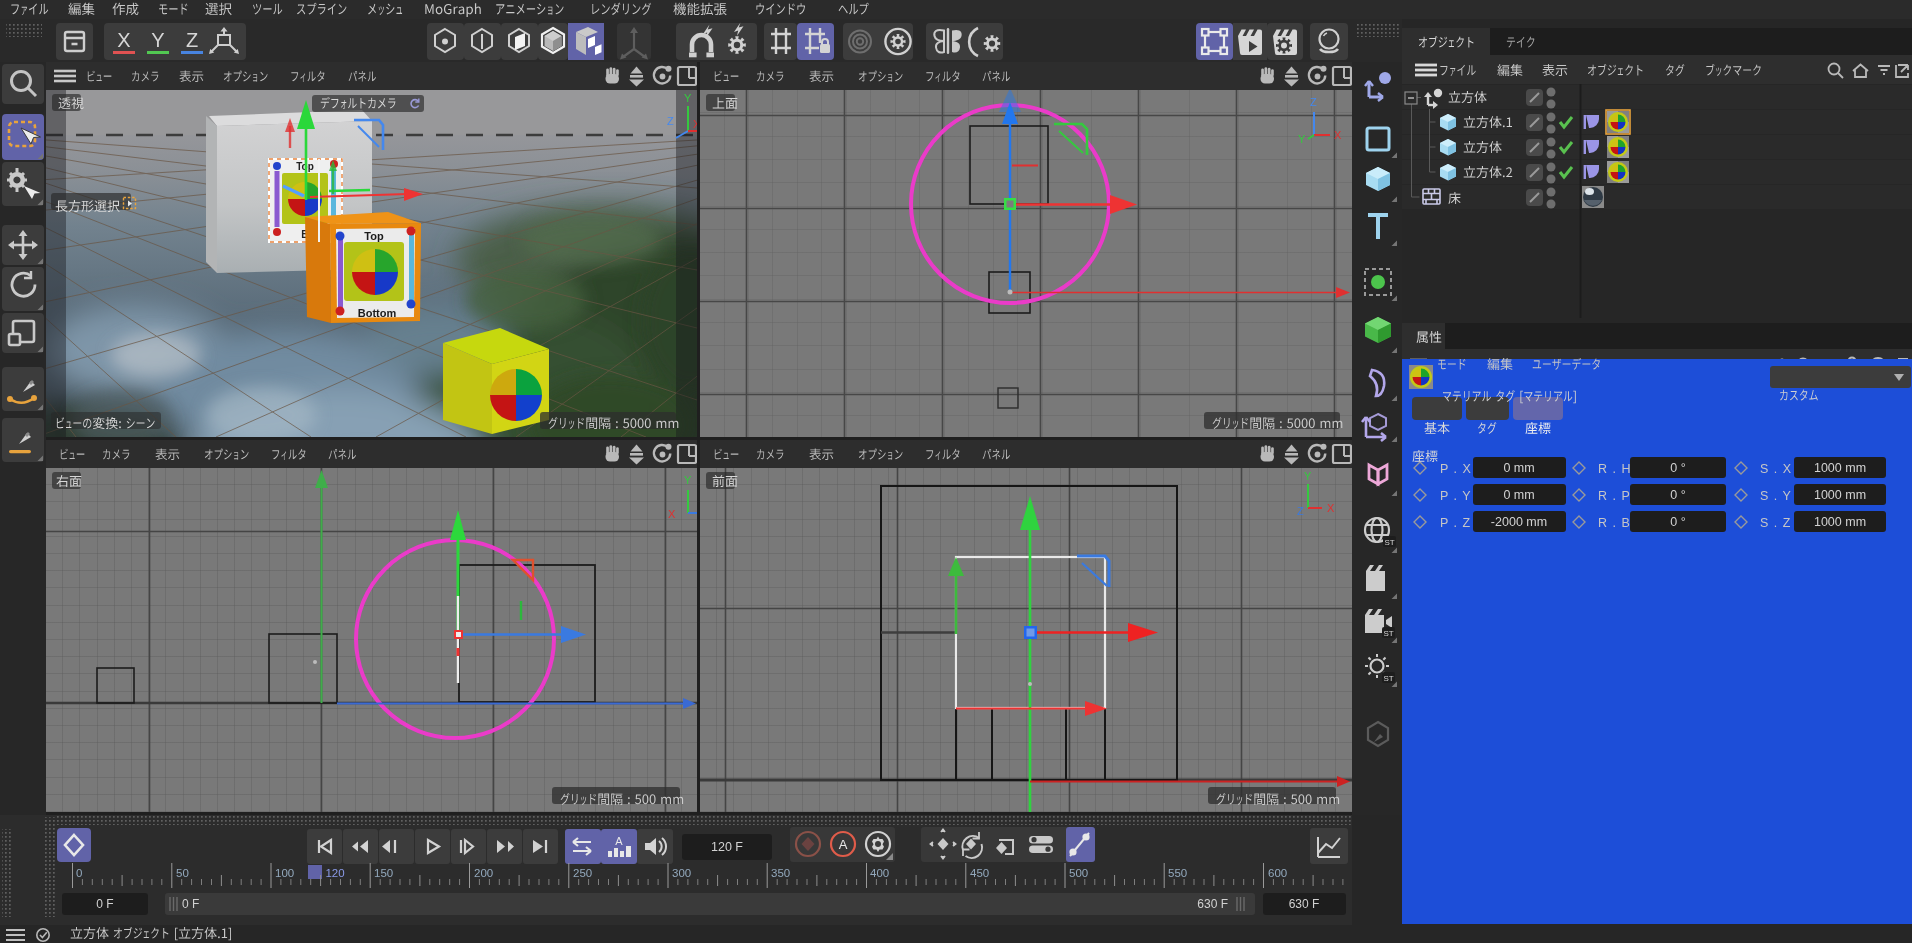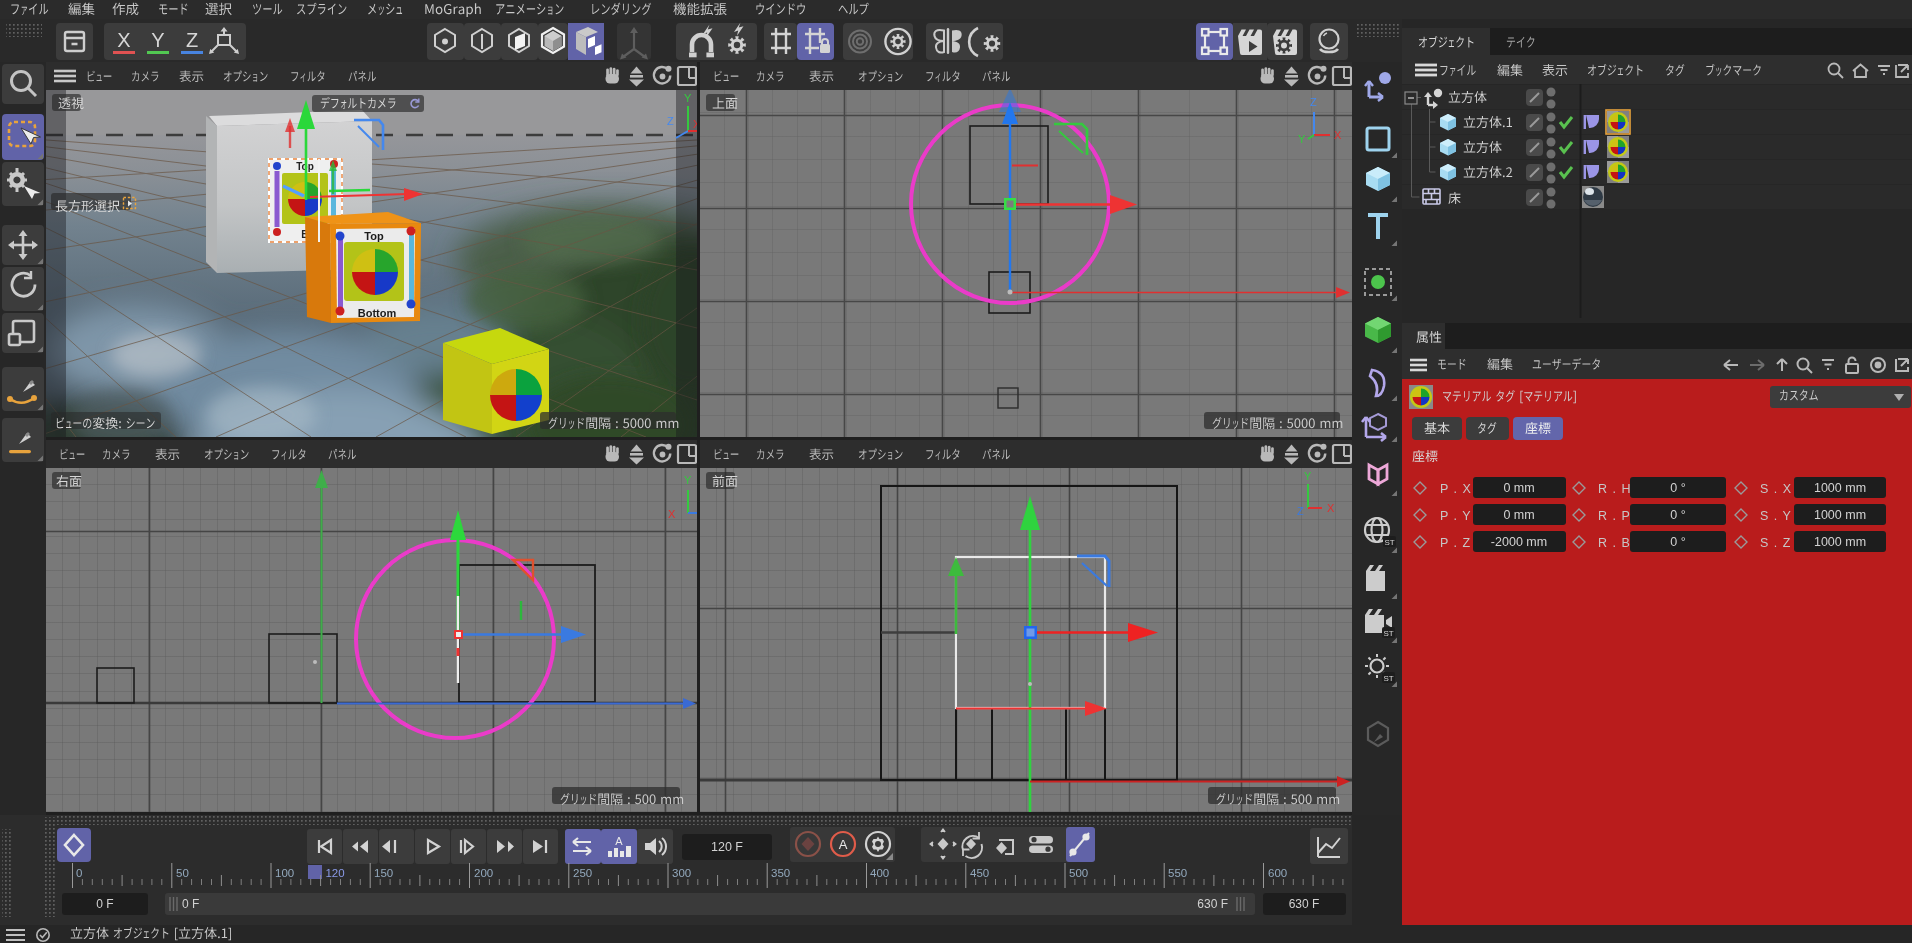--- a/index.html
+++ b/index.html
@@ -863,21 +863,21 @@
           <g>
               <rect x="124" y="9" width="12" height="9" rx="1"></rect>
               <path d="M126.5 9 v-3 a3.5 3.5 0 0 1 7 0"></path>
             </g>
           <circle cx="156" cy="10" r="7"></circle>
             <circle cx="156" cy="10" r="2.4" fill="#b9b9b9"></circle>
           <path d="M176 4 h6 M174 4 v12 h12 v-4 m-7 -1 l7 -7 m0 0 h-5 m5 0 v5"></path>
         </g>
       </svg>
     </div>
-    <div class="abs" style="left:0;top:360px;width:510px;height:565px;background:#b91c1c">
+    <div class="abs" style="left:0;top:340px;width:510px;height:565px;background:#1d4ed8">
 
       <svg class="abs" style="left:7px;top:6px" width="24" height="24">
         <rect x="0" y="0" width="24" height="24" fill="#8a8a8a"></rect>
         <circle cx="12" cy="12" r="11" fill="#c3c916"></circle>
         <path d="M12 12 L12 3.5 A8.5 8.5 0 0 1 20.5 12 Z" fill="#1fa32b"></path>
         <path d="M12 12 L20.5 12 A8.5 8.5 0 0 1 12 20.5 Z" fill="#1434c4"></path>
         <path d="M12 12 L12 20.5 A8.5 8.5 0 0 1 3.5 12 Z" fill="#c41414"></path>
         <path d="M12 12 L3.5 12 A8.5 8.5 0 0 1 12 3.5 Z" fill="#cfc013"></path>
       </svg>
 

